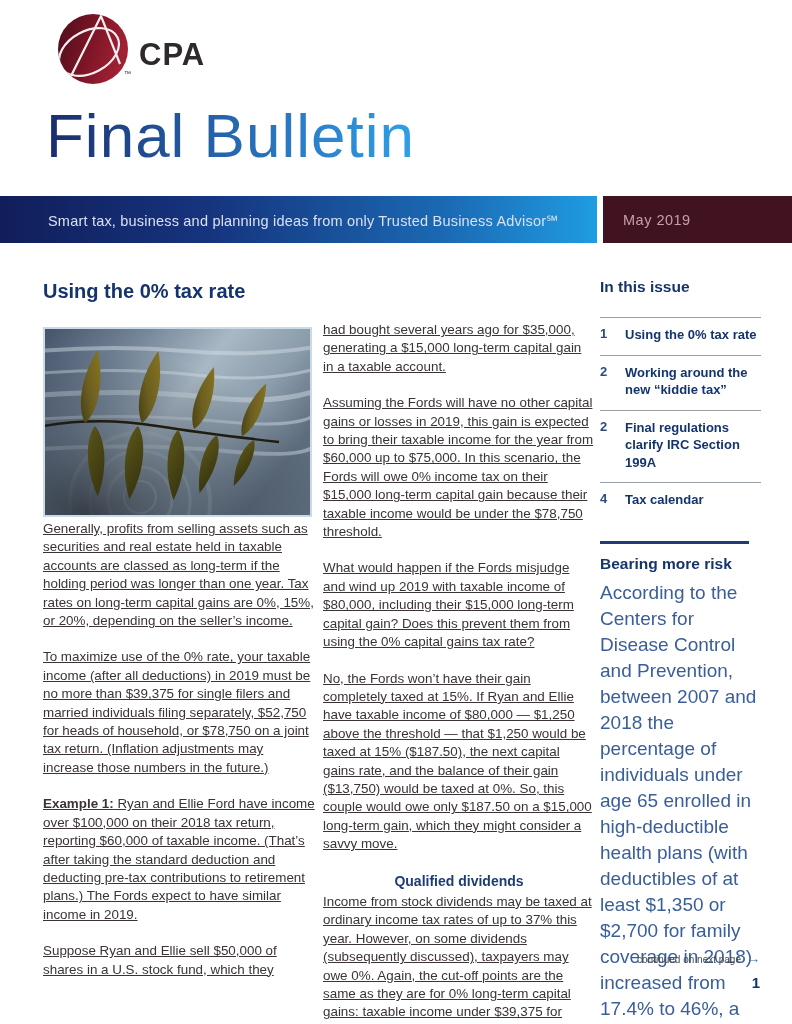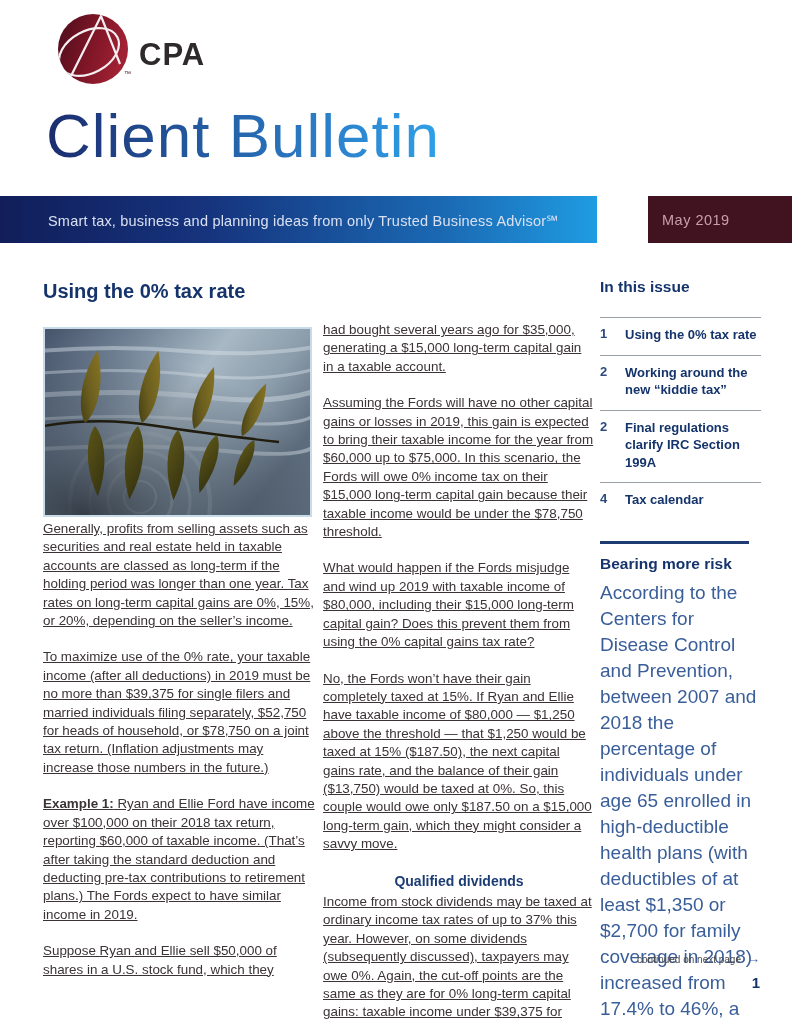--- a/index.html
+++ b/index.html
@@ -29,21 +29,21 @@
   .banner { position:absolute; left:0; top:196px; width:792px; height:47px; display:flex; }
   .banner-blue {
     width:597px; height:100%;
     background:linear-gradient(90deg,#111e5a 0%, #16347e 35%, #1b6ab4 75%, #1f9ce2 100%);
     display:flex; align-items:center; padding-left:48px;
   }
   .banner-tagline { font-size:14.5px; color:#d9e0f2; letter-spacing:0.2px; font-weight:300; }
   .banner-gap { width:6px; height:100%; background:#ffffff; }
   .banner-maroon {
     flex:1; height:100%; background:#41121f;
-    display:flex; align-items:center; padding-left:14px;margin-left:45px;
+    display:flex; align-items:center; padding-left:20px;
   }
   .banner-date { font-size:14.5px; color:#c79fab; letter-spacing:0.5px; }
 
   
   .article-title {
     position:absolute; left:43px; top:280px;
     font-size:20px; font-weight:bold; color:#15346c;
   }
   .photo {
     position:absolute; left:43px; top:327px; width:269px; height:190px;
@@ -94,21 +94,21 @@
       <circle cx="37" cy="37" r="35" fill="url(#sphereGrad)"></circle>
       <g clip-path="url(#sphereClip)" stroke="#f4eef0" stroke-width="2.2" fill="none">
         <ellipse cx="33" cy="40" rx="32" ry="21" transform="rotate(-28 33 40)"></ellipse>
         <path d="M14 66 L45 4 L64 52"></path>
       </g>
     </svg>
     <span class="logo-tm">™</span>
     <span class="logo-text">CPA</span>
   </div>
 
-  <h1 class="masthead-title">Client Bulletin</h1>
+  <h1 class="masthead-title">Final Bulletin</h1>
 
   <div class="banner">
     <div class="banner-blue">
       <span class="banner-tagline">Smart tax, business and planning ideas from only Trusted Business Advisor℠</span>
     </div>
     <div class="banner-gap"></div>
     <div class="banner-maroon">
       <span class="banner-date">May 2019</span>
     </div>
   </div>

